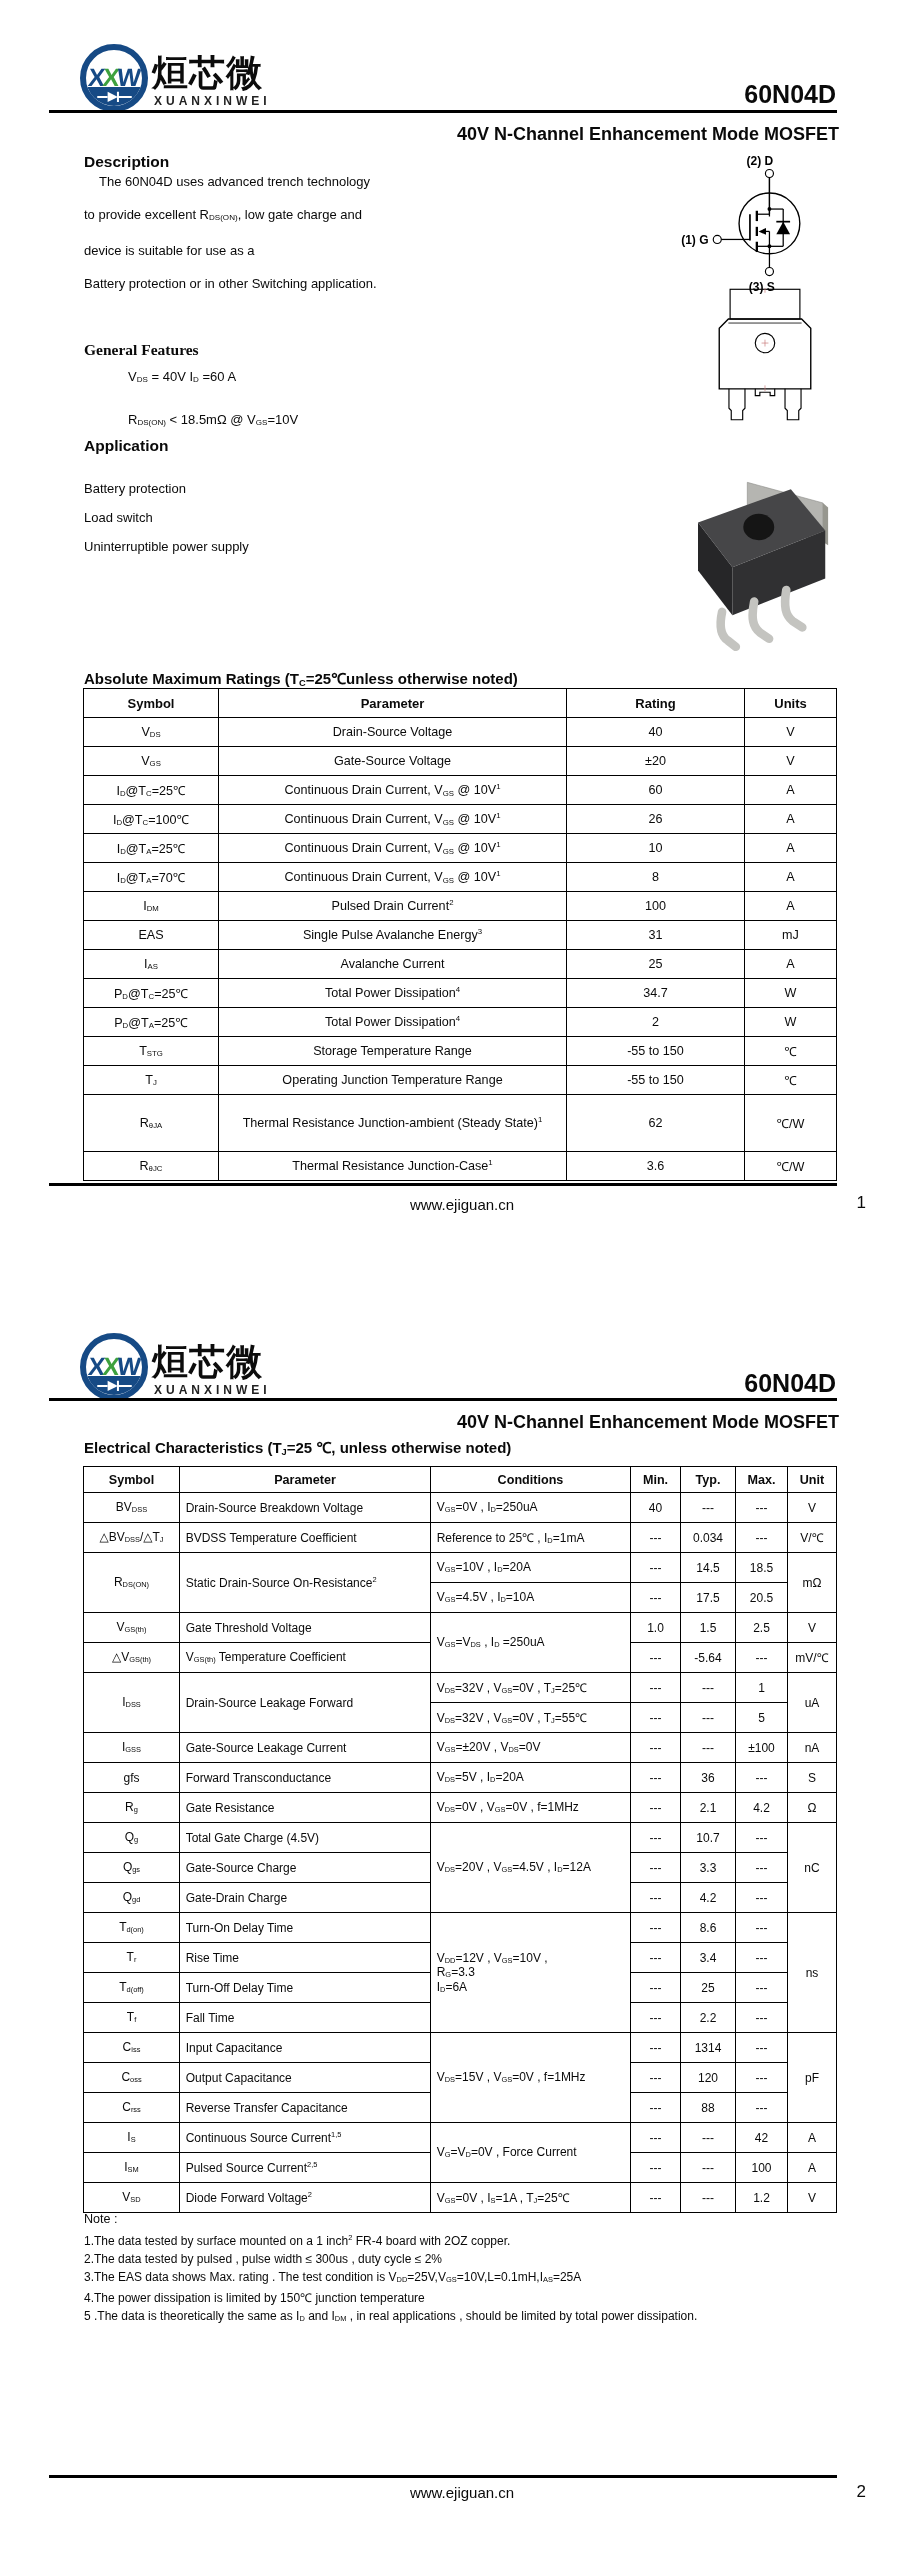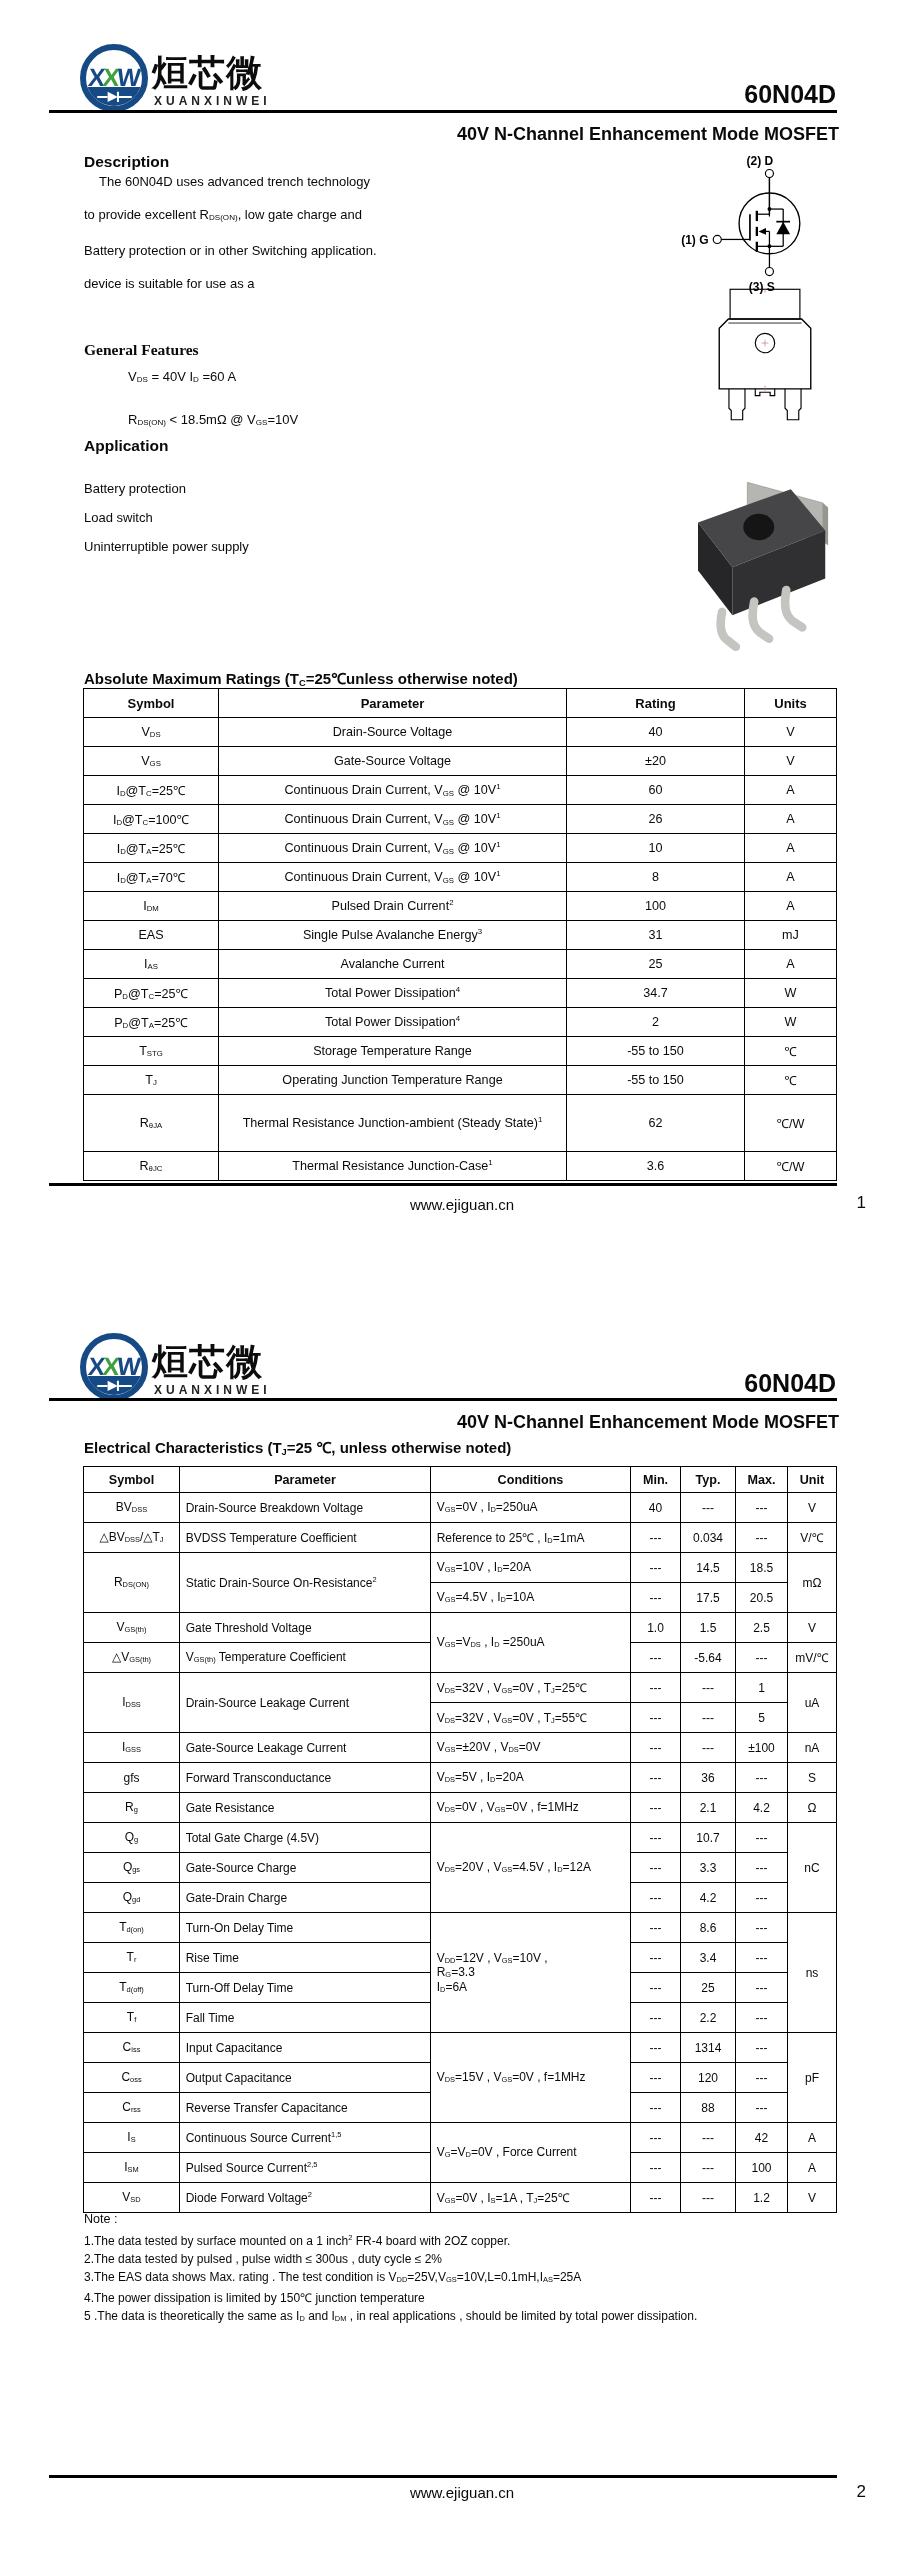--- a/index.html
+++ b/index.html
@@ -92,22 +92,22 @@
     </div>
 
     <div class="abs part-number" style="right:75px; top:80px;">60N04D</div>
     <div class="abs rule" style="left:49px; top:110px; width:788px; height:2.9px;"></div>
     <div class="abs subtitle" style="right:72px; top:124px;">40V N-Channel Enhancement Mode MOSFET</div>
 
     <div class="abs h-section" style="left:84px; top:153px;">Description</div>
     <div class="abs body-lines desc-lines" style="left:84px; top:165px;">
         <div>The  60N04D uses advanced trench technology</div>
         <div>to provide excellent R<sub>DS(ON)</sub>, low gate charge and</div>
+        <div>device is suitable for use as a</div>
         <div>Battery protection or in other Switching application.</div>
-        <div>device is suitable for use as a</div>
       </div>
 
     <div class="abs h-section" style="left:84px; top:341px;font-family:Liberation Serif, serif;">General Features</div>
     <div class="abs body-lines feat-lines" style="left:84px; top:357px;margin-left:44px;">
         <div>V<sub>DS</sub> = 40V  I<sub>D</sub> =60 A</div>
         <div>R<sub>DS(ON)</sub> &lt; 18.5mΩ @ V<sub>GS</sub>=10V</div>
       </div>
 
     <div class="abs h-section" style="left:84px; top:437px;">Application</div>
     <div class="abs body-lines app-lines" style="left:84px; top:474px;">
@@ -382,21 +382,21 @@
           <tr>
             <td>△V<sub>GS(th)</sub></td>
             <td class="l">V<sub>GS(th)</sub> Temperature Coefficient</td>
             <td>---</td>
             <td>-5.64</td>
             <td>---</td>
             <td>mV/℃</td>
           </tr>
           <tr>
             <td rowspan="2">I<sub>DSS</sub></td>
-            <td rowspan="2" class="l">Drain-Source Leakage Current</td>
+            <td rowspan="2" class="l">Drain-Source Leakage Forward</td>
             <td class="l">V<sub>DS</sub>=32V , V<sub>GS</sub>=0V , T<sub>J</sub>=25℃</td>
             <td>---</td>
             <td>---</td>
             <td>1</td>
             <td rowspan="2">uA</td>
           </tr>
           <tr>
             <td class="l">V<sub>DS</sub>=32V , V<sub>GS</sub>=0V , T<sub>J</sub>=55℃</td>
             <td>---</td>
             <td>---</td>

